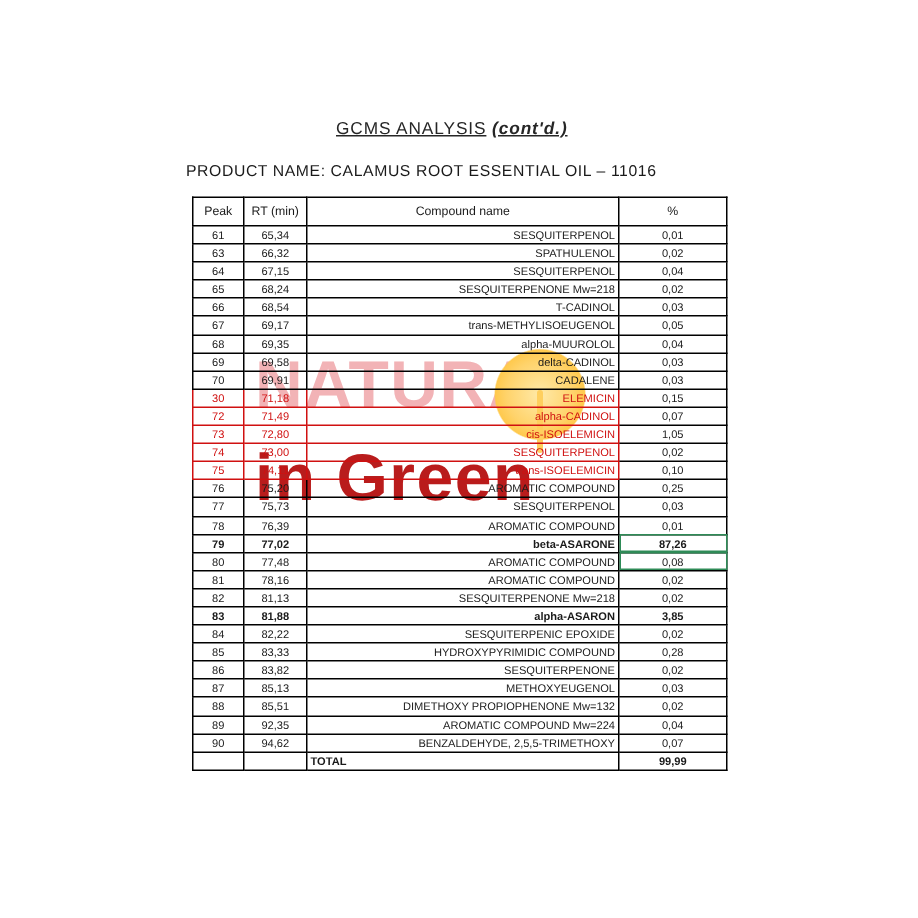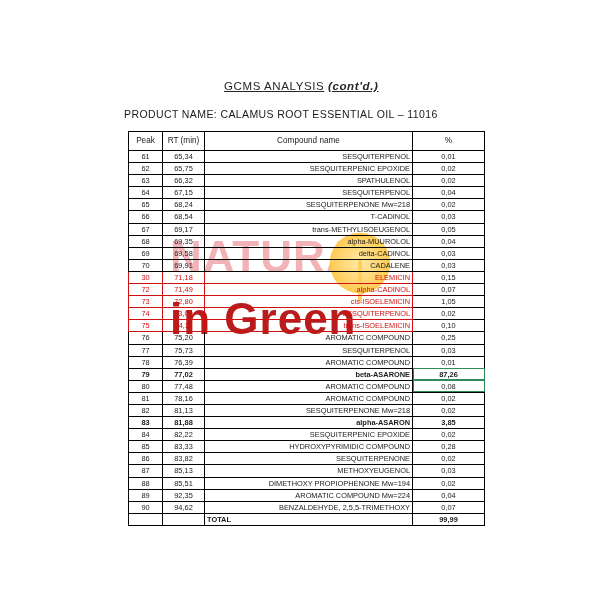--- a/index.html
+++ b/index.html
@@ -181,26 +181,20 @@
       </tr>
     </thead>
     <tbody id="tbody">
         <tr>
           <td class="peak">61</td>
           <td class="rt">65,34</td>
           <td class="name">SESQUITERPENOL</td>
           <td class="pct">0,01</td>
         </tr>
         <tr>
-          <td class="peak">62</td>
-          <td class="rt">65,75</td>
-          <td class="name">SESQUITERPENIC EPOXIDE</td>
-          <td class="pct">0,02</td>
-        </tr>
-        <tr>
           <td class="peak">63</td>
           <td class="rt">66,32</td>
           <td class="name">SPATHULENOL</td>
           <td class="pct">0,02</td>
         </tr>
         <tr>
           <td class="peak">64</td>
           <td class="rt">67,15</td>
           <td class="name">SESQUITERPENOL</td>
           <td class="pct">0,04</td>
@@ -339,21 +333,21 @@
         </tr>
         <tr>
           <td class="peak">87</td>
           <td class="rt">85,13</td>
           <td class="name">METHOXYEUGENOL</td>
           <td class="pct">0,03</td>
         </tr>
         <tr>
           <td class="peak">88</td>
           <td class="rt">85,51</td>
-          <td class="name">DIMETHOXY PROPIOPHENONE Mw=194</td>
+          <td class="name">DIMETHOXY PROPIOPHENONE Mw=132</td>
           <td class="pct">0,02</td>
         </tr>
         <tr>
           <td class="peak">89</td>
           <td class="rt">92,35</td>
           <td class="name">AROMATIC COMPOUND Mw=224</td>
           <td class="pct">0,04</td>
         </tr>
         <tr>
           <td class="peak">90</td>

